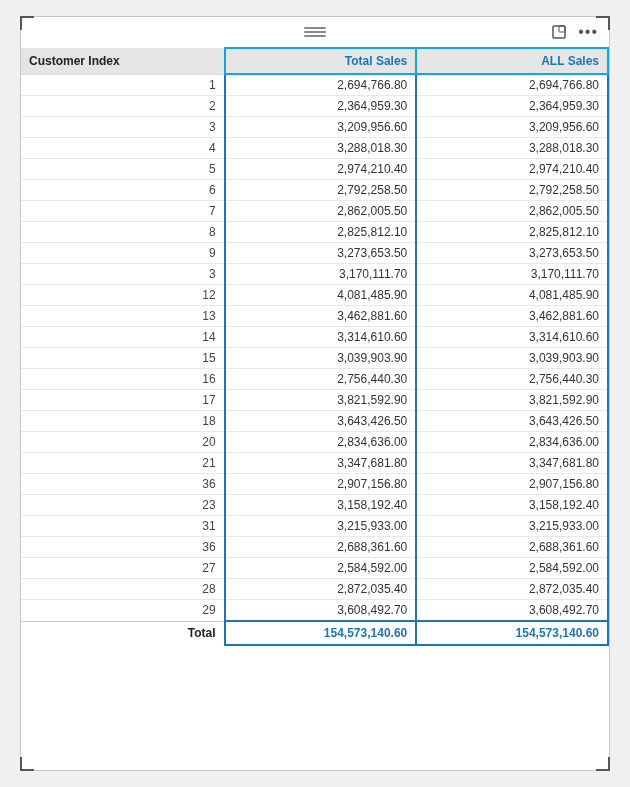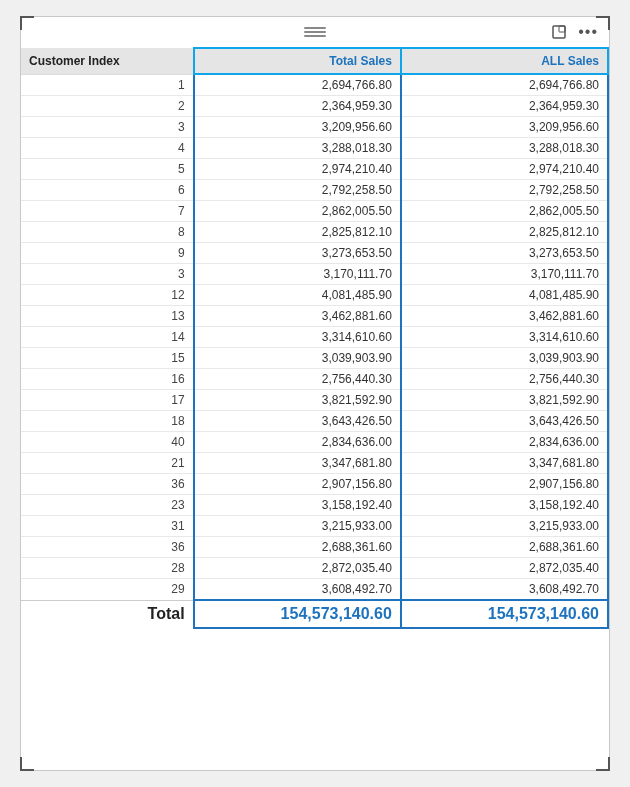--- a/index.html
+++ b/index.html
@@ -133,21 +133,21 @@
     }
     tbody td.col-all-sales {
       border-left: 2px solid #1e73be;
       border-right: 2px solid #1e73be;
     }
     tfoot tr td {
       font-weight: 700;
       padding: 4px 8px;
       border-top: 1px solid #ccc;
       color: #222;
-      font-size: 16px;
+      font-size: 12px;
       text-align: right;
     }
     tfoot tr td.col-total-sales {
       border: 2px solid #1e73be;
       color: #1e73be;
     }
     tfoot tr td.col-all-sales {
       border: 2px solid #1e73be;
       color: #1e73be;
     }
@@ -274,21 +274,21 @@
       <td class="col-customer">17</td>
       <td class="col-total-sales">3,821,592.90</td>
       <td class="col-all-sales">3,821,592.90</td>
     </tr>
             <tr>
       <td class="col-customer">18</td>
       <td class="col-total-sales">3,643,426.50</td>
       <td class="col-all-sales">3,643,426.50</td>
     </tr>
             <tr>
-      <td class="col-customer">40</td>
+      <td class="col-customer">20</td>
       <td class="col-total-sales">2,834,636.00</td>
       <td class="col-all-sales">2,834,636.00</td>
     </tr>
             <tr>
       <td class="col-customer">21</td>
       <td class="col-total-sales">3,347,681.80</td>
       <td class="col-all-sales">3,347,681.80</td>
     </tr>
             <tr>
       <td class="col-customer">36</td>
@@ -302,20 +302,25 @@
     </tr>
             <tr>
       <td class="col-customer">31</td>
       <td class="col-total-sales">3,215,933.00</td>
       <td class="col-all-sales">3,215,933.00</td>
     </tr>
             <tr>
       <td class="col-customer">36</td>
       <td class="col-total-sales">2,688,361.60</td>
       <td class="col-all-sales">2,688,361.60</td>
+    </tr>
+            <tr>
+      <td class="col-customer">27</td>
+      <td class="col-total-sales">2,584,592.00</td>
+      <td class="col-all-sales">2,584,592.00</td>
     </tr>
             <tr>
       <td class="col-customer">28</td>
       <td class="col-total-sales">2,872,035.40</td>
       <td class="col-all-sales">2,872,035.40</td>
     </tr>
             <tr>
       <td class="col-customer">29</td>
       <td class="col-total-sales">3,608,492.70</td>
       <td class="col-all-sales">3,608,492.70</td>

